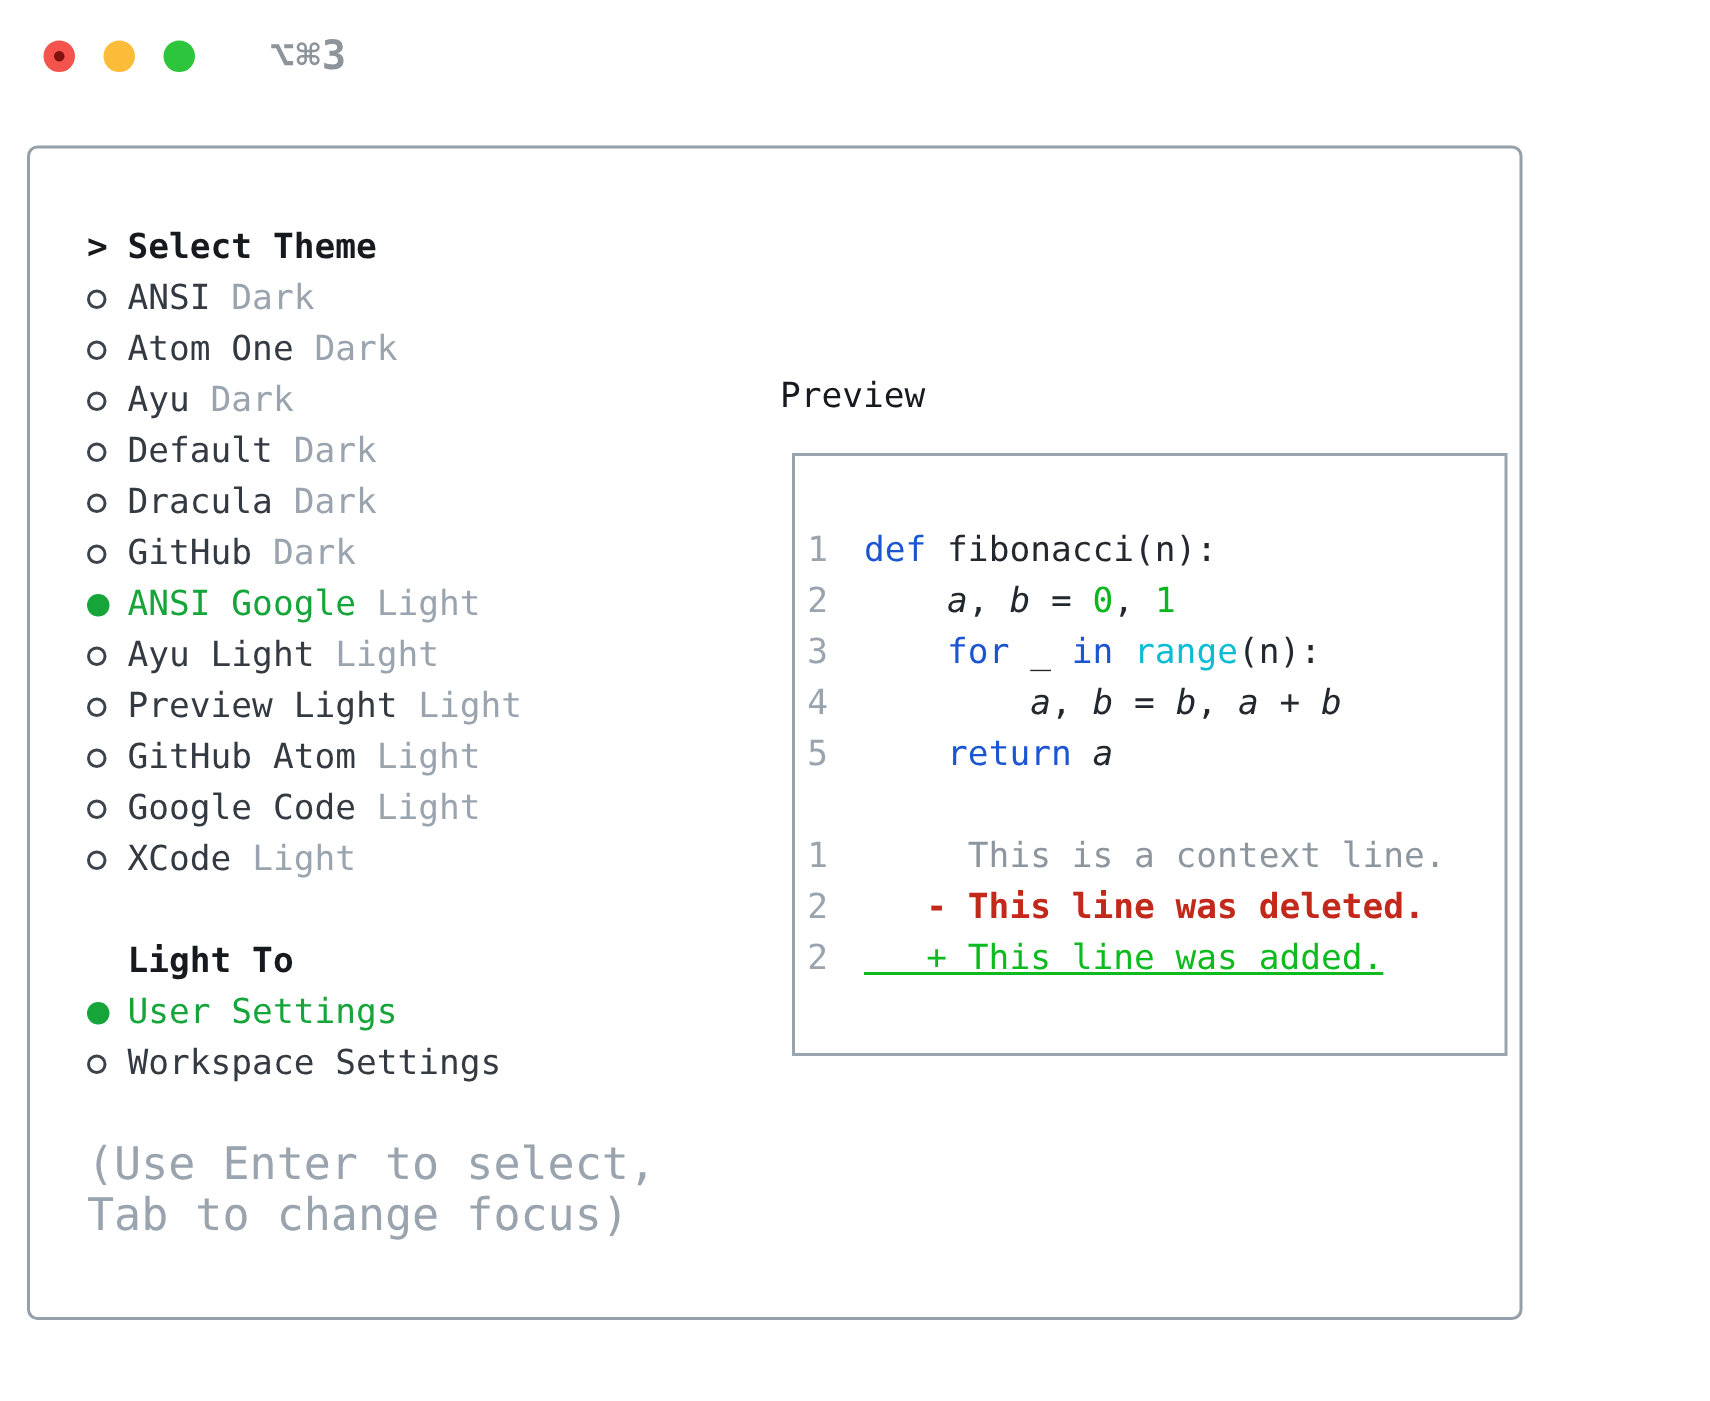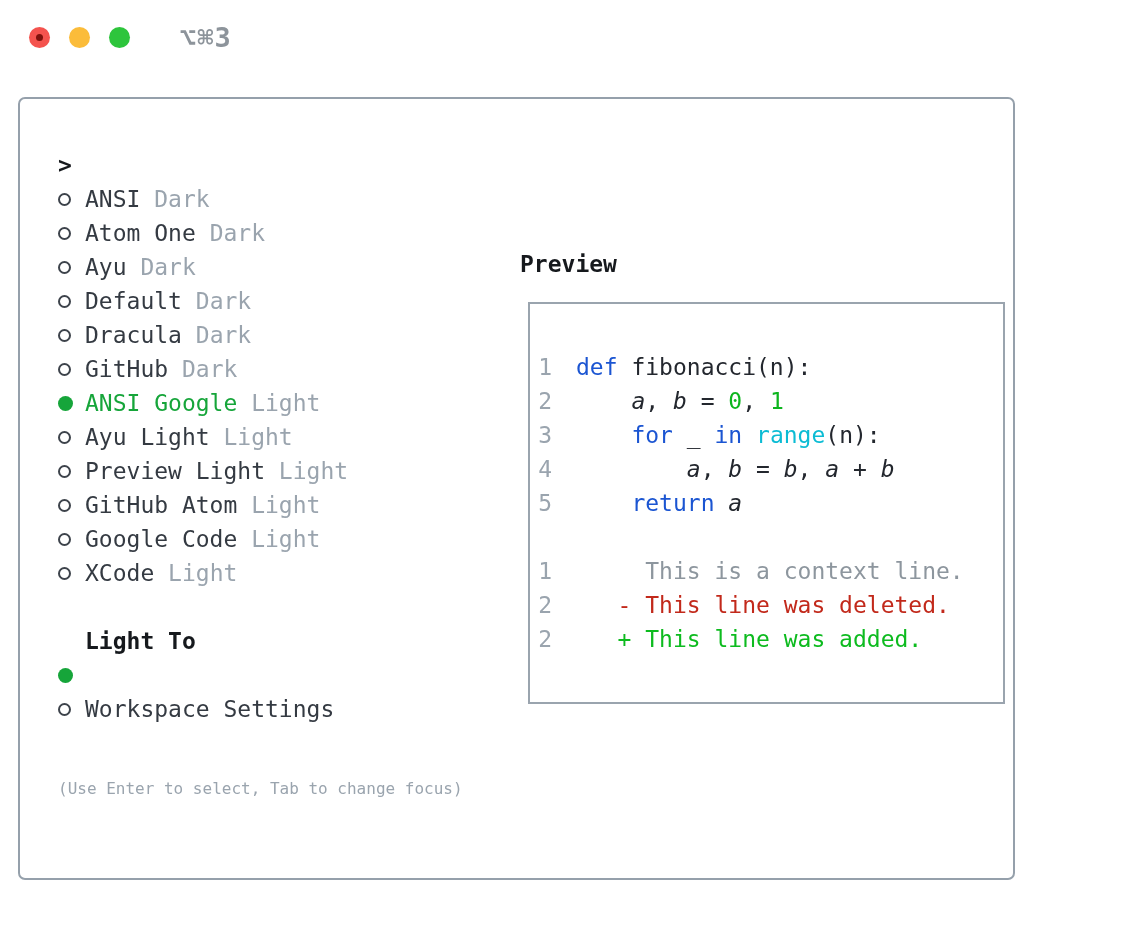--- a/index.html
+++ b/index.html
@@ -37,38 +37,38 @@
   .row{display:flex;align-items:center;height:34px;padding-left:18px;font-size:23px;color:var(--text);white-space:pre;}
   .marker{width:27px;display:flex;align-items:center;flex:none;}
   .radio{width:13px;height:13px;border:2px solid #3d434b;border-radius:50%;}
   .radio.on{width:15px;height:15px;border:none;background:var(--green-sel);}
   .caret{font-weight:bold;color:var(--ink);}
   .hdr{font-weight:bold;color:var(--ink);}
   .item-label{color:var(--text);}
   .row.selected .item-label{color:var(--green-sel);}
   .variant{color:var(--muted);margin-left:1ch;}
   .spacer{height:34px;}
-  .help{margin-top:12px;padding-left:18px;max-width:432px;font-size:16px;line-height:34px;color:var(--muted);}
+  .help{margin-top:0;padding-left:18px;max-width:432px;font-size:30px;line-height:34px;color:var(--muted);}
 
   
   .preview-title{position:absolute;left:500px;top:148px;height:34px;display:flex;align-items:center;
-                 font-size:23px;font-weight:bold;color:var(--ink);}
+                 font-size:23px;font-weight:normal;color:var(--ink);}
   .preview-box{position:absolute;left:508px;top:203px;width:477px;height:402px;
                border:2px solid var(--border-prev);background:#ffffff;padding:46px 8px 0 8px;overflow:hidden;}
   .codeline{display:flex;align-items:center;height:34px;font-size:23px;white-space:pre;}
   .lnum{color:var(--muted);flex:none;width:14px;margin-right:24px;text-align:right;}
   .tk{white-space:pre;}
   .tk-kw{color:var(--kw);}
   .tk-fg{color:#23272e;}
   .tk-var{color:#23272e;font-style:italic;}
   .tk-num{color:var(--grn-num);}
   .tk-fn{color:var(--cyan);}
   .diff-context{color:#8d969e;}
-  .diff-deleted{color:var(--del);}
-  .diff-added{color:var(--add);}
+  .diff-deleted{color:var(--del);font-weight:bold;}
+  .diff-added{color:var(--add);text-decoration:underline;}
 </style>
 </head>
 <body>
 
 <div class="window">
 
   <div class="titlebar">
     <div class="lights">
       <span class="light red">
           <span class="dot"></span>
@@ -76,21 +76,21 @@
       <span class="light yellow"></span>
       <span class="light green"></span>
     </div>
     <span class="win-title">⌥⌘3</span>
   </div>
 
   <div class="panel">
 
     <div class="left-col">
       <div class="row">
-        <span class="marker caret">&gt;</span>
+        <span class="marker caret">&gt;</span><span class="hdr">Select Theme</span>
       </div>
       <div id="theme-list">
           <div class="row"><span class="marker"><span class="radio"></span></span><span class="item-label">ANSI</span><span class="variant">Dark</span></div>
           <div class="row"><span class="marker"><span class="radio"></span></span><span class="item-label">Atom One</span><span class="variant">Dark</span></div>
           <div class="row"><span class="marker"><span class="radio"></span></span><span class="item-label">Ayu</span><span class="variant">Dark</span></div>
           <div class="row"><span class="marker"><span class="radio"></span></span><span class="item-label">Default</span><span class="variant">Dark</span></div>
           <div class="row"><span class="marker"><span class="radio"></span></span><span class="item-label">Dracula</span><span class="variant">Dark</span></div>
           <div class="row"><span class="marker"><span class="radio"></span></span><span class="item-label">GitHub</span><span class="variant">Dark</span></div>
           <div class="row selected"><span class="marker"><span class="radio on"></span></span><span class="item-label">ANSI Google</span><span class="variant">Light</span></div>
           <div class="row"><span class="marker"><span class="radio"></span></span><span class="item-label">Ayu Light</span><span class="variant">Light</span></div>
@@ -99,21 +99,21 @@
           <div class="row"><span class="marker"><span class="radio"></span></span><span class="item-label">Google Code</span><span class="variant">Light</span></div>
           <div class="row"><span class="marker"><span class="radio"></span></span><span class="item-label">XCode</span><span class="variant">Light</span></div>
         </div>
 
       <div class="spacer"></div>
 
       <div class="row">
         <span class="marker"></span><span class="hdr">Light To</span>
       </div>
       <div id="apply-options">
-          <div class="row selected"><span class="marker"><span class="radio on"></span></span></div>
+          <div class="row selected"><span class="marker"><span class="radio on"></span></span><span class="item-label">User Settings</span></div>
           <div class="row"><span class="marker"><span class="radio"></span></span><span class="item-label">Workspace Settings</span></div>
         </div>
 
       <div class="spacer"></div>
 
       <div class="help">(Use Enter to select, Tab to change focus)</div>
     </div>
 
     <div class="preview-title">Preview</div>
 

